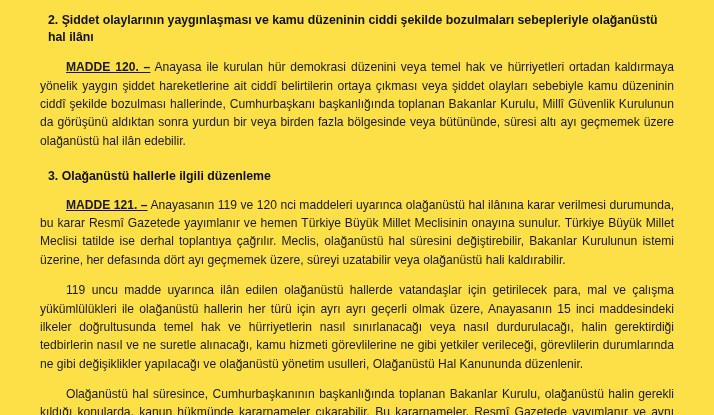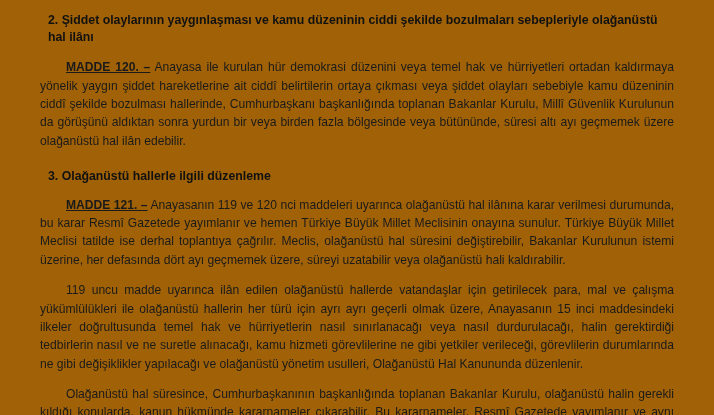--- a/index.html
+++ b/index.html
@@ -12,21 +12,21 @@
     background: #ffffff;
     font-family: "Liberation Sans", sans-serif;
     color: #1a1a1a;
     overflow: hidden;
   }
   .page {
     box-sizing: border-box;
     width: 714px;
     height: 415px;
     padding: 12px 40px 0 40px;
-    background: #a16207;
+    background: #fde047;
   }
   .heading {
     font-size: 12.3px;
     font-weight: bold;
     line-height: 1.35;
     color: #111111;
     margin: 0 0 13px 0;
     padding-left: 8px;
     text-align: left;
   }

